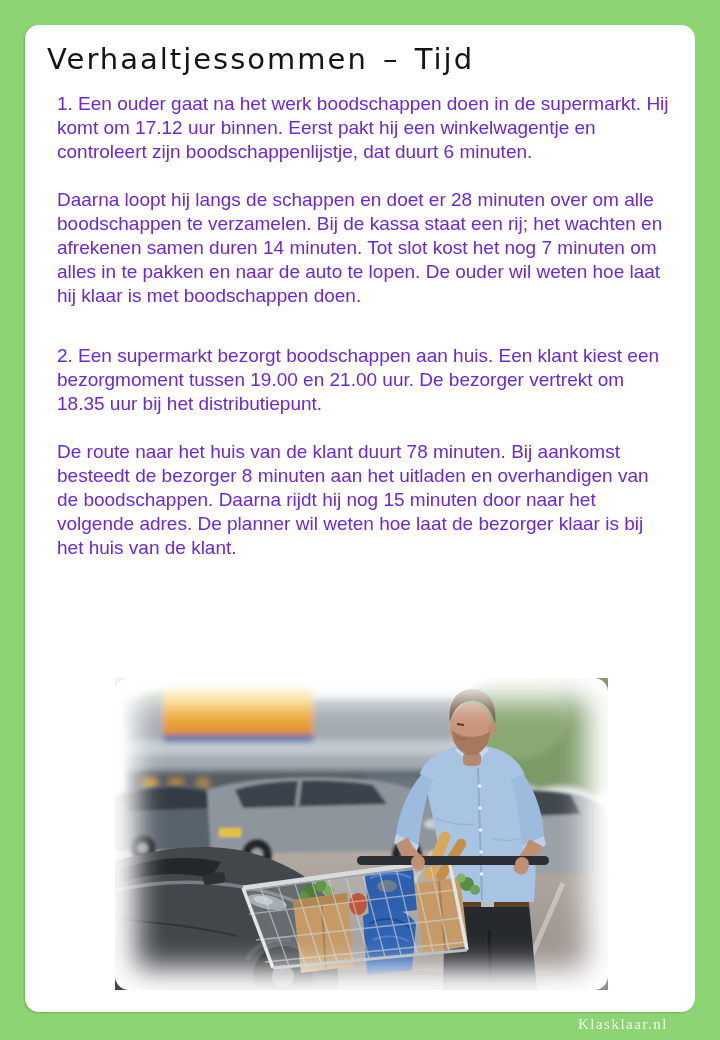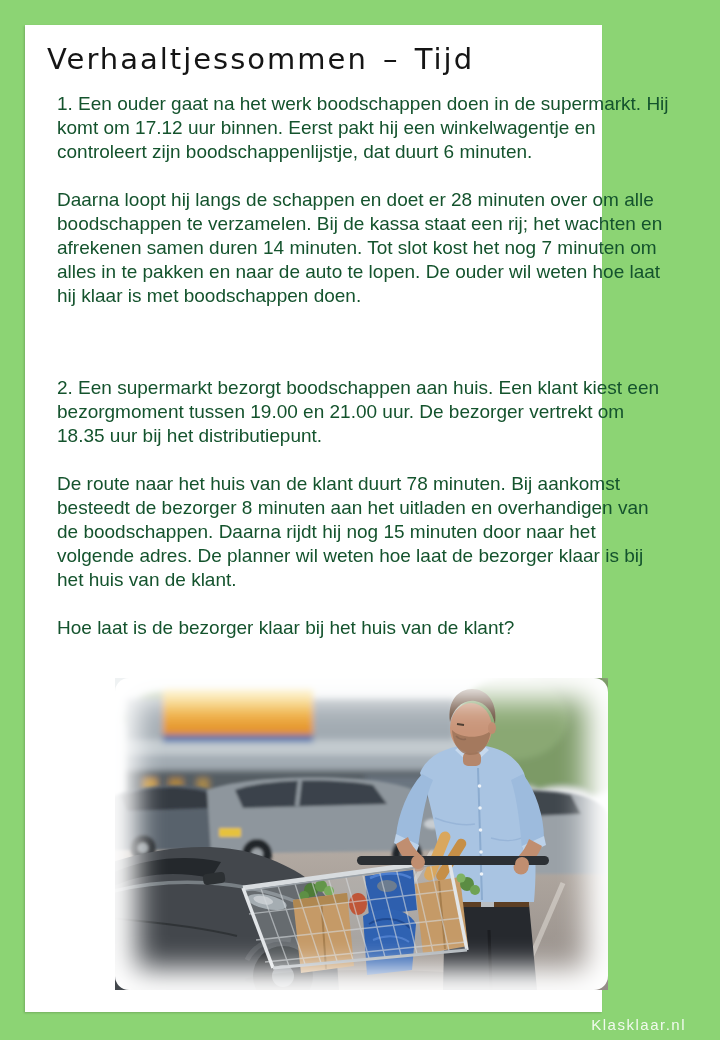--- a/index.html
+++ b/index.html
@@ -6,78 +6,79 @@
   body {
     width: 720px; height: 1040px;
     position: relative;
     background: #8cd474;
     font-family: "Liberation Sans", sans-serif;
     overflow: hidden;
   }
   .page {
     position: absolute;
     left: 25px; top: 25px;
-    width: 577px; height: 987px;
+    width: 670px; height: 987px;
     background: #ffffff;
     box-shadow: -1px 1px 2px rgba(0,0,0,0.18);
+    border-radius: 14px;
   }
   .title {
     margin: 17px 0 16px 22px;
     font-family: "DejaVu Sans", sans-serif;
     font-size: 29px;
     font-weight: 500;
     letter-spacing: 2px;
     word-spacing: 4px;
     color: #151515;
   }
   .content {
     margin: 0 26px 0 32px;
     width: 612px;
     font-size: 19px;
     line-height: 24px;
-    color: #14532d;
+    color: #6d28d9;
   }
   .content p { margin: 0 0 24px 0; }
-  .problem-2 { margin-top: 68px; }
+  .problem-2 { margin-top: 36px; }
   .photo-wrap {
     position: absolute;
     left: 90px; top: 653px;
     width: 493px; height: 312px;
   }
   .photo-wrap svg { display: block; }
   .vignette {
     position: absolute; left: 0; top: 0; right: 0; bottom: 0;
     border-radius: 14px;
     box-shadow: inset 0 0 28px 22px #ffffff;
     pointer-events: none;
   }
   .watermark {
     position: absolute;
-    right: 34px; bottom: 7px;
+    right: 52px; bottom: 7px;
     font-size: 15px;
     letter-spacing: 1.5px;
     color: rgba(255,255,255,0.88);
+    font-family: Liberation Serif, serif;
   }
 </style>
 </head>
 <body>
 
 <div class="page">
 
   <h1 class="title">Verhaaltjessommen – Tijd</h1>
 
   <div class="content">
     <div>
       <p>1. Een ouder gaat na het werk boodschappen doen in de supermarkt. Hij komt om 17.12 uur binnen. Eerst pakt hij een winkelwagentje en controleert zijn boodschappenlijstje, dat duurt 6 minuten.</p>
       <p>Daarna loopt hij langs de schappen en doet er 28 minuten over om alle boodschappen te verzamelen. Bij de kassa staat een rij; het wachten en afrekenen samen duren 14 minuten. Tot slot kost het nog 7 minuten om alles in te pakken en naar de auto te lopen. De ouder wil weten hoe laat hij klaar is met boodschappen doen.</p>
     </div>
     <div class="problem-2">
       <p>2. Een supermarkt bezorgt boodschappen aan huis. Een klant kiest een bezorgmoment tussen 19.00 en 21.00 uur. De bezorger vertrekt om 18.35 uur bij het distributiepunt.</p>
       <p>De route naar het huis van de klant duurt 78 minuten. Bij aankomst besteedt de bezorger 8 minuten aan het uitladen en overhandigen van de boodschappen. Daarna rijdt hij nog 15 minuten door naar het volgende adres. De planner wil weten hoe laat de bezorger klaar is bij het huis van de klant.</p>
-      <p>Hoe laat is de bezorger klaar bij het huis van de klant?</p>
     </div>
   </div>
 
   <div class="photo-wrap">
     <svg width="493" height="312" viewBox="0 0 493 312">
       <defs>
         <filter id="blurFar" x="-20%" y="-20%" width="140%" height="140%">
             <feGaussianBlur stdDeviation="3"></feGaussianBlur>
           </filter>
         <filter id="blurMid" x="-20%" y="-20%" width="140%" height="140%">

